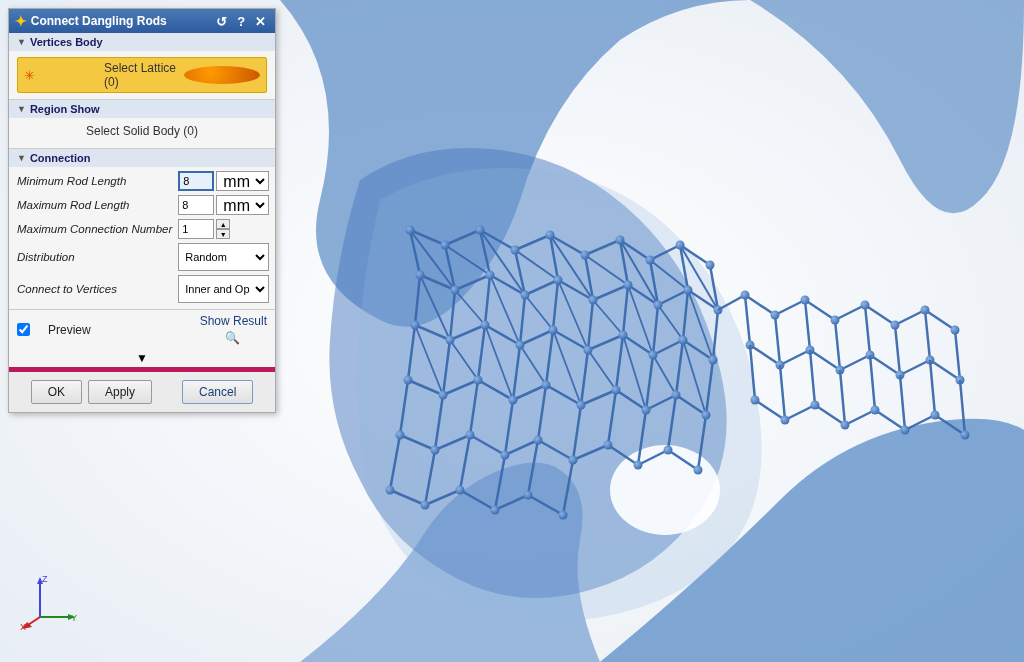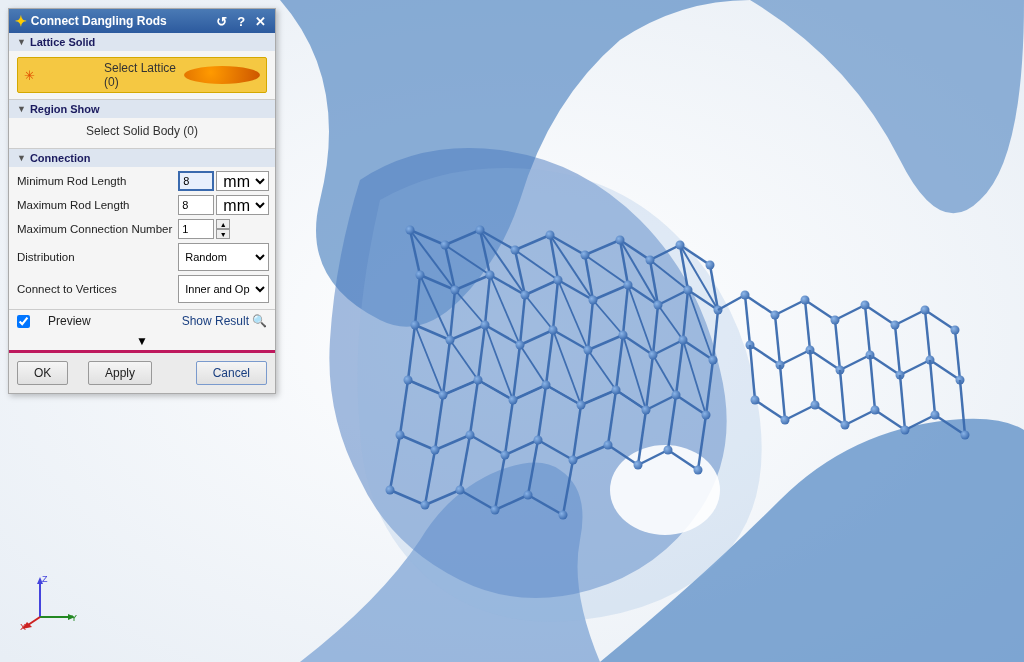--- a/index.html
+++ b/index.html
@@ -146,20 +146,21 @@
       grid-template-columns: auto 1fr;
       gap: 4px 6px;
       align-items: center;
       padding: 4px 8px 6px 8px;
     }
 
     .connection-grid label {
       font-size: 11.5px;
       color: #222;
       white-space: nowrap;
+      font-style: italic;
     }
 
     .input-unit-row {
       display: flex;
       align-items: center;
       gap: 2px;
     }
 
     .input-unit-row input[type="text"] {
       width: 36px;
@@ -241,39 +242,40 @@
     }
 
     .preview-row .show-result {
       margin-left: auto;
       display: flex;
       align-items: center;
       gap: 3px;
       font-size: 12px;
       color: #1a3f80;
       cursor: pointer;
+      flex-direction: column;
     }
 
     
     .expand-row {
       display: flex;
       justify-content: center;
       padding: 2px;
       cursor: pointer;
       background: #f5f5f5;
     }
 
     
     .btn-row {
       display: flex;
-      justify-content: space-between;
+      justify-content: center;
       gap: 6px;
       padding: 8px;
       background: #ebebeb;
-      border-top: 3px solid #be185d;
+      border-top: 5px solid #be185d;
     }
 
     .btn-row button {
       padding: 4px 16px;
       font-size: 12px;
       border: 1px solid #999;
       background: linear-gradient(to bottom, #f5f5f5, #e0e0e0);
       cursor: pointer;
       border-radius: 2px;
       color: #222;
@@ -638,21 +640,21 @@
     <span class="star-icon">✦</span>
     <span>Connect Dangling Rods</span>
     <span class="spacer"></span>
     <span class="icon-btn">↺</span>
     <span class="icon-btn">?</span>
     <span class="icon-btn">✕</span>
   </div>
 
   <div class="section-header">
     <span class="arrow">▼</span>
-    <span>Lattice Solid</span>
+    <span>Vertices Body</span>
   </div>
   <div class="section-content">
     <div class="select-lattice-row">
       <span class="star-icon">✳</span>
       <span>Select Lattice (0)</span>
       <span class="ball-icon"></span>
     </div>
   </div>
 
   <hr class="divider">

